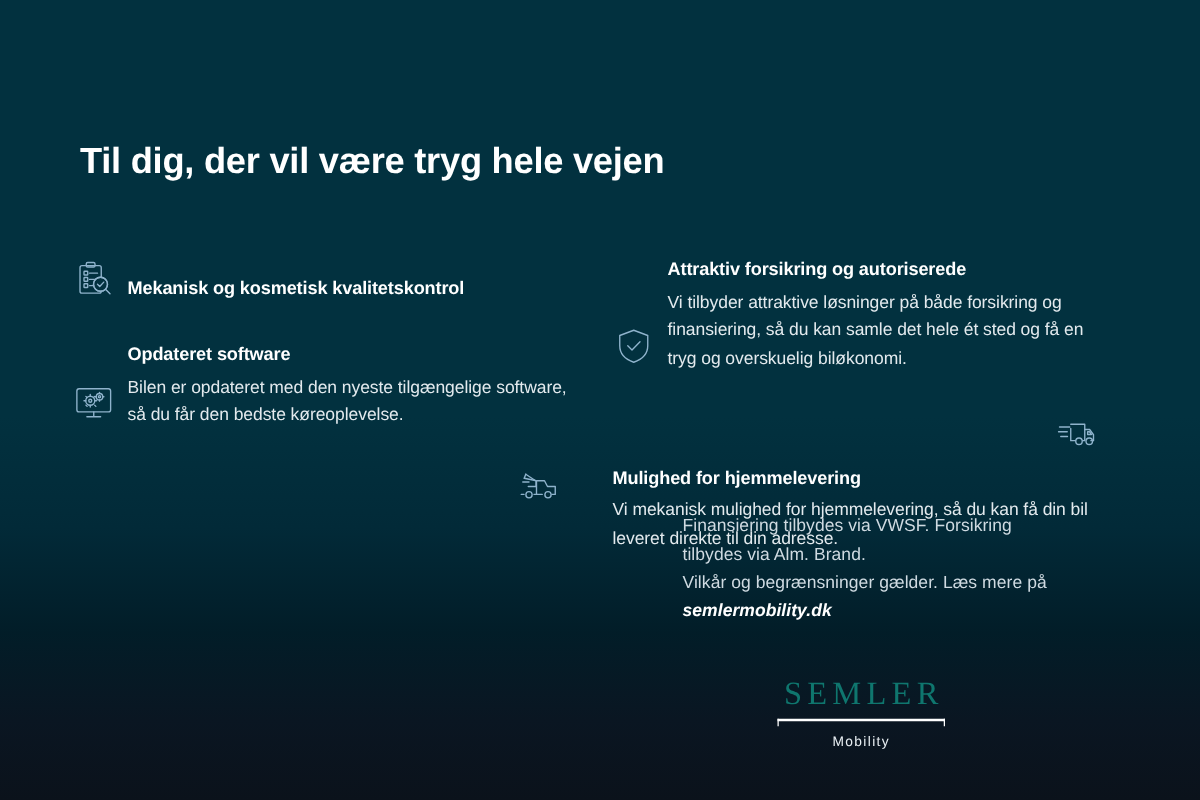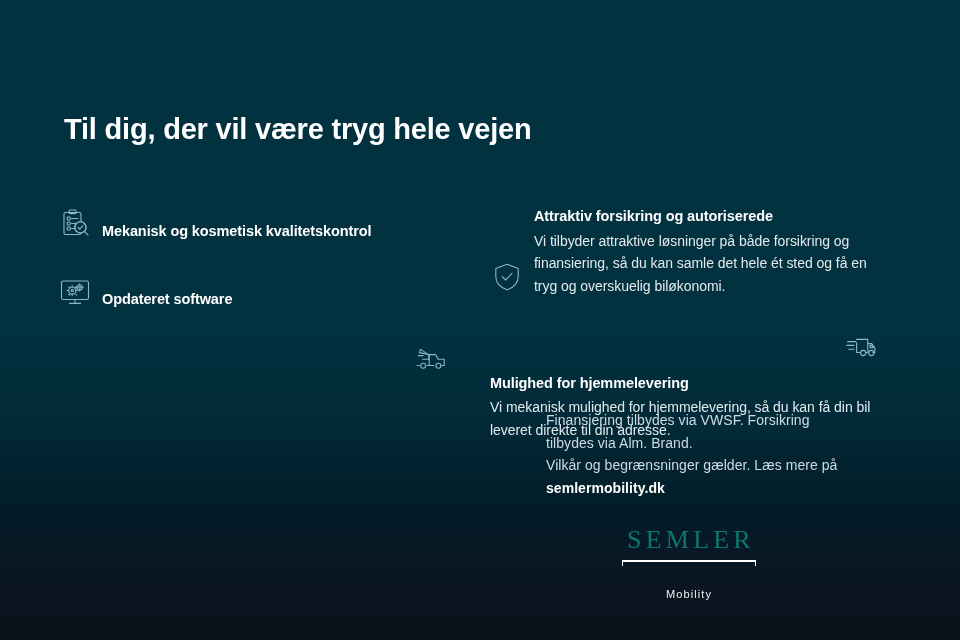--- a/index.html
+++ b/index.html
@@ -101,21 +101,21 @@
   .disclaimer {
     position: absolute;
     left: 546px;
     top: 409px;
     width: 300px;
     font-size: 14px;
     line-height: 1.62;
     color: #cfdae1;
     letter-spacing: 0.05px;
   }
-  .disclaimer b { font-weight: bold; color: #ffffff; }
+  .disclaimer b { font-weight: bold; color: #ffffff; font-style: italic; }
 
   
   .logo {
     position: absolute;
     right: 60px;
     bottom: 40px;
     text-align: center;
     width: 150px;
   }
   .logo-word {
@@ -144,21 +144,21 @@
     left: 8px; right: 8px; top: 0;
     height: 6px;
     border-left: 1.5px solid #ffffff;
     border-right: 1.5px solid #ffffff;
   }
   .logo-sub {
     font-family: "Liberation Sans", sans-serif;
     font-size: 11px;
     letter-spacing: 1.1px;
     color: #e9eff3;
-    margin-top: 18px;
+    margin-top: 3px;
   }
 </style>
 </head>
 <body>
 
 <div class="slide">
 
   <h1 class="page-title">Til dig, der vil være tryg hele vejen</h1>
 
   <div class="col col-left">
@@ -195,20 +195,21 @@
           <circle cx="14.2" cy="15.6" r="1.2"></circle>
           <path d="M14.2 10.6v1.4M14.2 19.2v1.4M9.2 15.6h1.4M17.8 15.6h1.4
                    M10.7 12.1l1 1M17.7 19.1l1 1M17.7 12.1l-1 1M10.7 19.1l1 1"></path>
           <circle cx="21.6" cy="12.4" r="2.6"></circle>
           <circle cx="21.6" cy="12.4" r="0.9"></circle>
           <path d="M21.6 8.9v1M21.6 14.9v1M18.1 12.4h1M24.1 12.4h1"></path>
         </svg>
       </div>
       <div class="feature-body">
         <div class="feature-title">Opdateret software</div>
+        <div class="feature-text">Bilen er opdateret med den nyeste tilgængelige software, så du får den bedste køreoplevelse.</div>
       </div>
     </div>
 
     <div class="feature">
       <div class="feature-icon">
         <svg viewBox="0 0 34 34" fill="none" stroke="#8FB3CC" stroke-width="1.1" stroke-linecap="round" stroke-linejoin="round">
           <path d="M3 22.5h2.2"></path>
           <path d="M13.2 22.5h6.6"></path>
           <path d="M27.6 22.5h2.6v-6.3h-6.2l-2.4-4.6h-6.4v10.9"></path>
           <path d="M8.6 16.2h6"></path>

